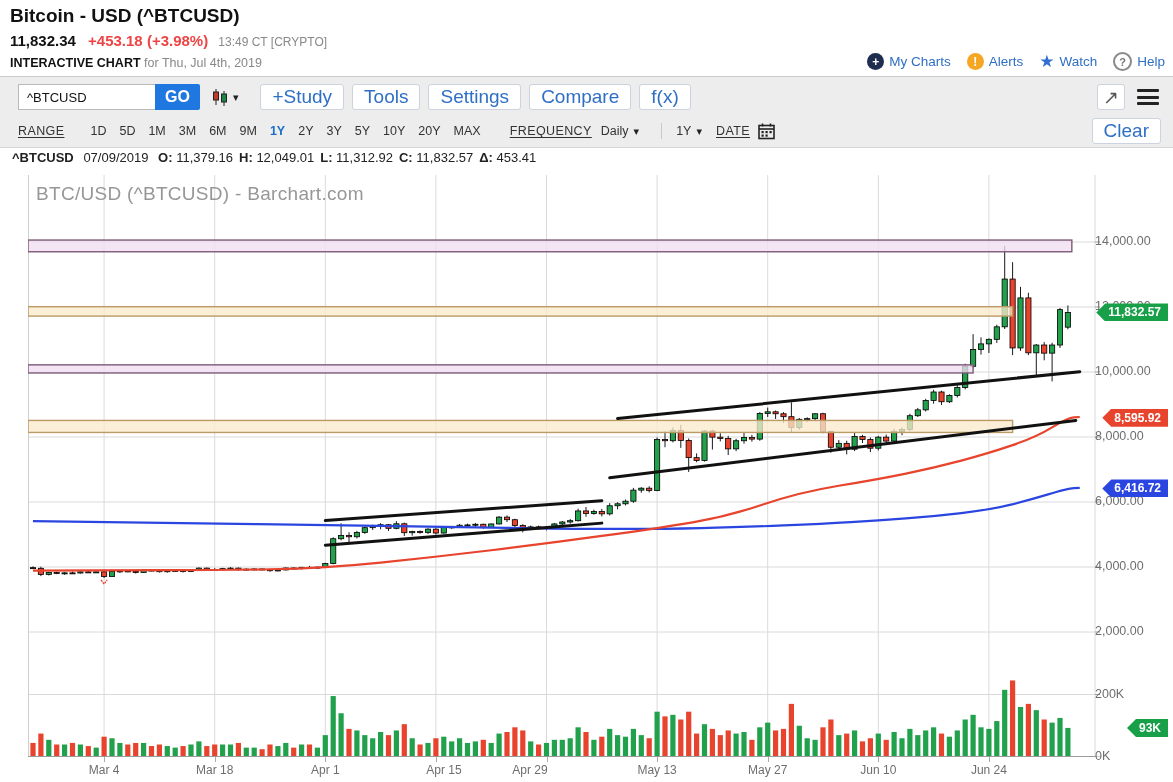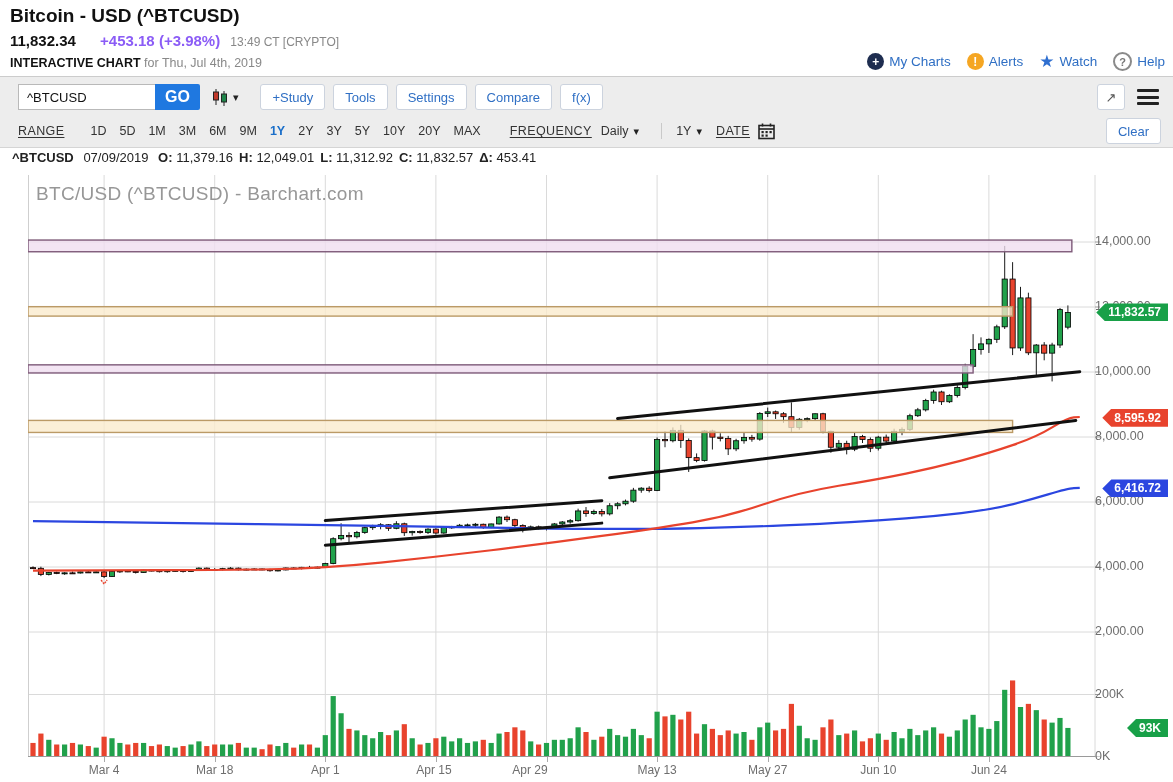--- a/index.html
+++ b/index.html
@@ -4,21 +4,21 @@
 <style>
   html,body{margin:0;padding:0;}
   body{width:1173px;height:782px;position:relative;background:#fff;
        font-family:"Liberation Sans",sans-serif;overflow:hidden;color:#222;}
   .abs{position:absolute;}
 
   
   .title{left:10px;top:5px;font-size:19px;font-weight:bold;color:#111;}
   .pricerow{left:10px;top:32px;font-size:15px;}
   .pricerow .last{font-weight:bold;color:#111;}
-  .pricerow .chg{font-weight:bold;color:#8b5cf6;margin-left:20px;}
+  .pricerow .chg{font-weight:bold;color:#ef4444;margin-left:8px;}
   .pricerow .tm{font-size:12px;color:#888;margin-left:6px;}
   .subrow{left:10px;top:56px;font-size:12.5px;color:#888;}
   .subrow b{color:#111;}
   .toplinks{top:52px;right:8px;display:flex;align-items:center;gap:16px;font-size:13.5px;color:#2f6fc4;}
   .toplinks .lk{display:flex;align-items:center;gap:5px;cursor:pointer;}
   .ic-circle{width:17px;height:17px;border-radius:50%;display:inline-flex;align-items:center;justify-content:center;
              color:#fff;font-weight:bold;font-size:12px;line-height:1;}
   .ic-plus{background:#1e2d50;}
   .ic-alert{background:#f5a623;}
   .ic-star{color:#2f6fd0;font-size:17px;line-height:1;}
@@ -28,21 +28,21 @@
 
   
   .panel{left:0;top:77px;width:1173px;height:70px;background:#ededed;border-bottom:1px solid #d5d5d5;}
   .toolrow{left:0;top:82px;width:1173px;height:30px;display:flex;align-items:center;padding-left:18px;box-sizing:border-box;}
   .syminput{width:120px;height:24px;border:1px solid #b9b9b9;border-right:none;background:#fff;
             font-size:13px;padding:0 8px;font-family:"Liberation Sans",sans-serif;color:#111;}
   .gobtn{height:26px;background:#1f78e0;color:#fff;border:none;font-weight:bold;font-size:16px;
          padding:0 10px;border-radius:0 2px 2px 0;cursor:pointer;}
   .ctype{display:flex;align-items:center;gap:3px;margin-left:10px;cursor:pointer;}
   .chev{font-size:11px;color:#222;}
-  .btn{background:#fff;border:1px solid #ccd3de;border-radius:3px;color:#2f6fc4;font-size:13px;
+  .btn{background:#fff;border:1px solid #ccd3de;border-radius:3px;color:#2f6fc4;font-size:19px;
        height:26px;padding:0 11px;cursor:pointer;font-family:"Liberation Sans",sans-serif;}
   .btngap{margin-left:8px;}
   .toolsp{flex:1;}
   .sqbtn{width:28px;}
   .burger{width:22px;height:16px;display:flex;flex-direction:column;justify-content:space-between;
           margin:0 14px 0 12px;cursor:pointer;}
   .burger div{height:3px;background:#222;border-radius:1px;}
 
   
   .rangerow{left:0;top:116px;width:1173px;height:30px;display:flex;align-items:center;
@@ -642,21 +642,21 @@
     <div class="abs ylab" style="top: 686.5px;">200K</div>
     <div class="abs ylab" style="top: 749px;">0K</div>
   </div>
 <div id="xaxis">
     <div class="xlab" style="left: 104.1px;">Mar 4</div>
     <div class="xtick" style="left: 104.1px;"></div>
     <div class="xlab" style="left: 214.7px;">Mar 18</div>
     <div class="xtick" style="left: 214.7px;"></div>
     <div class="xlab" style="left: 325.3px;">Apr 1</div>
     <div class="xtick" style="left: 325.3px;"></div>
-    <div class="xlab" style="left: 434px;">Apr 15</div>
+    <div class="xlab" style="left: 444px;">Apr 15</div>
     <div class="xtick" style="left: 435.9px;"></div>
     <div class="xlab" style="left: 530px;">Apr 29</div>
     <div class="xtick" style="left: 546.5px;"></div>
     <div class="xlab" style="left: 657.1px;">May 13</div>
     <div class="xtick" style="left: 657.1px;"></div>
     <div class="xlab" style="left: 767.7px;">May 27</div>
     <div class="xtick" style="left: 767.7px;"></div>
     <div class="xlab" style="left: 878.3px;">Jun 10</div>
     <div class="xtick" style="left: 878.3px;"></div>
     <div class="xlab" style="left: 988.9px;">Jun 24</div>

